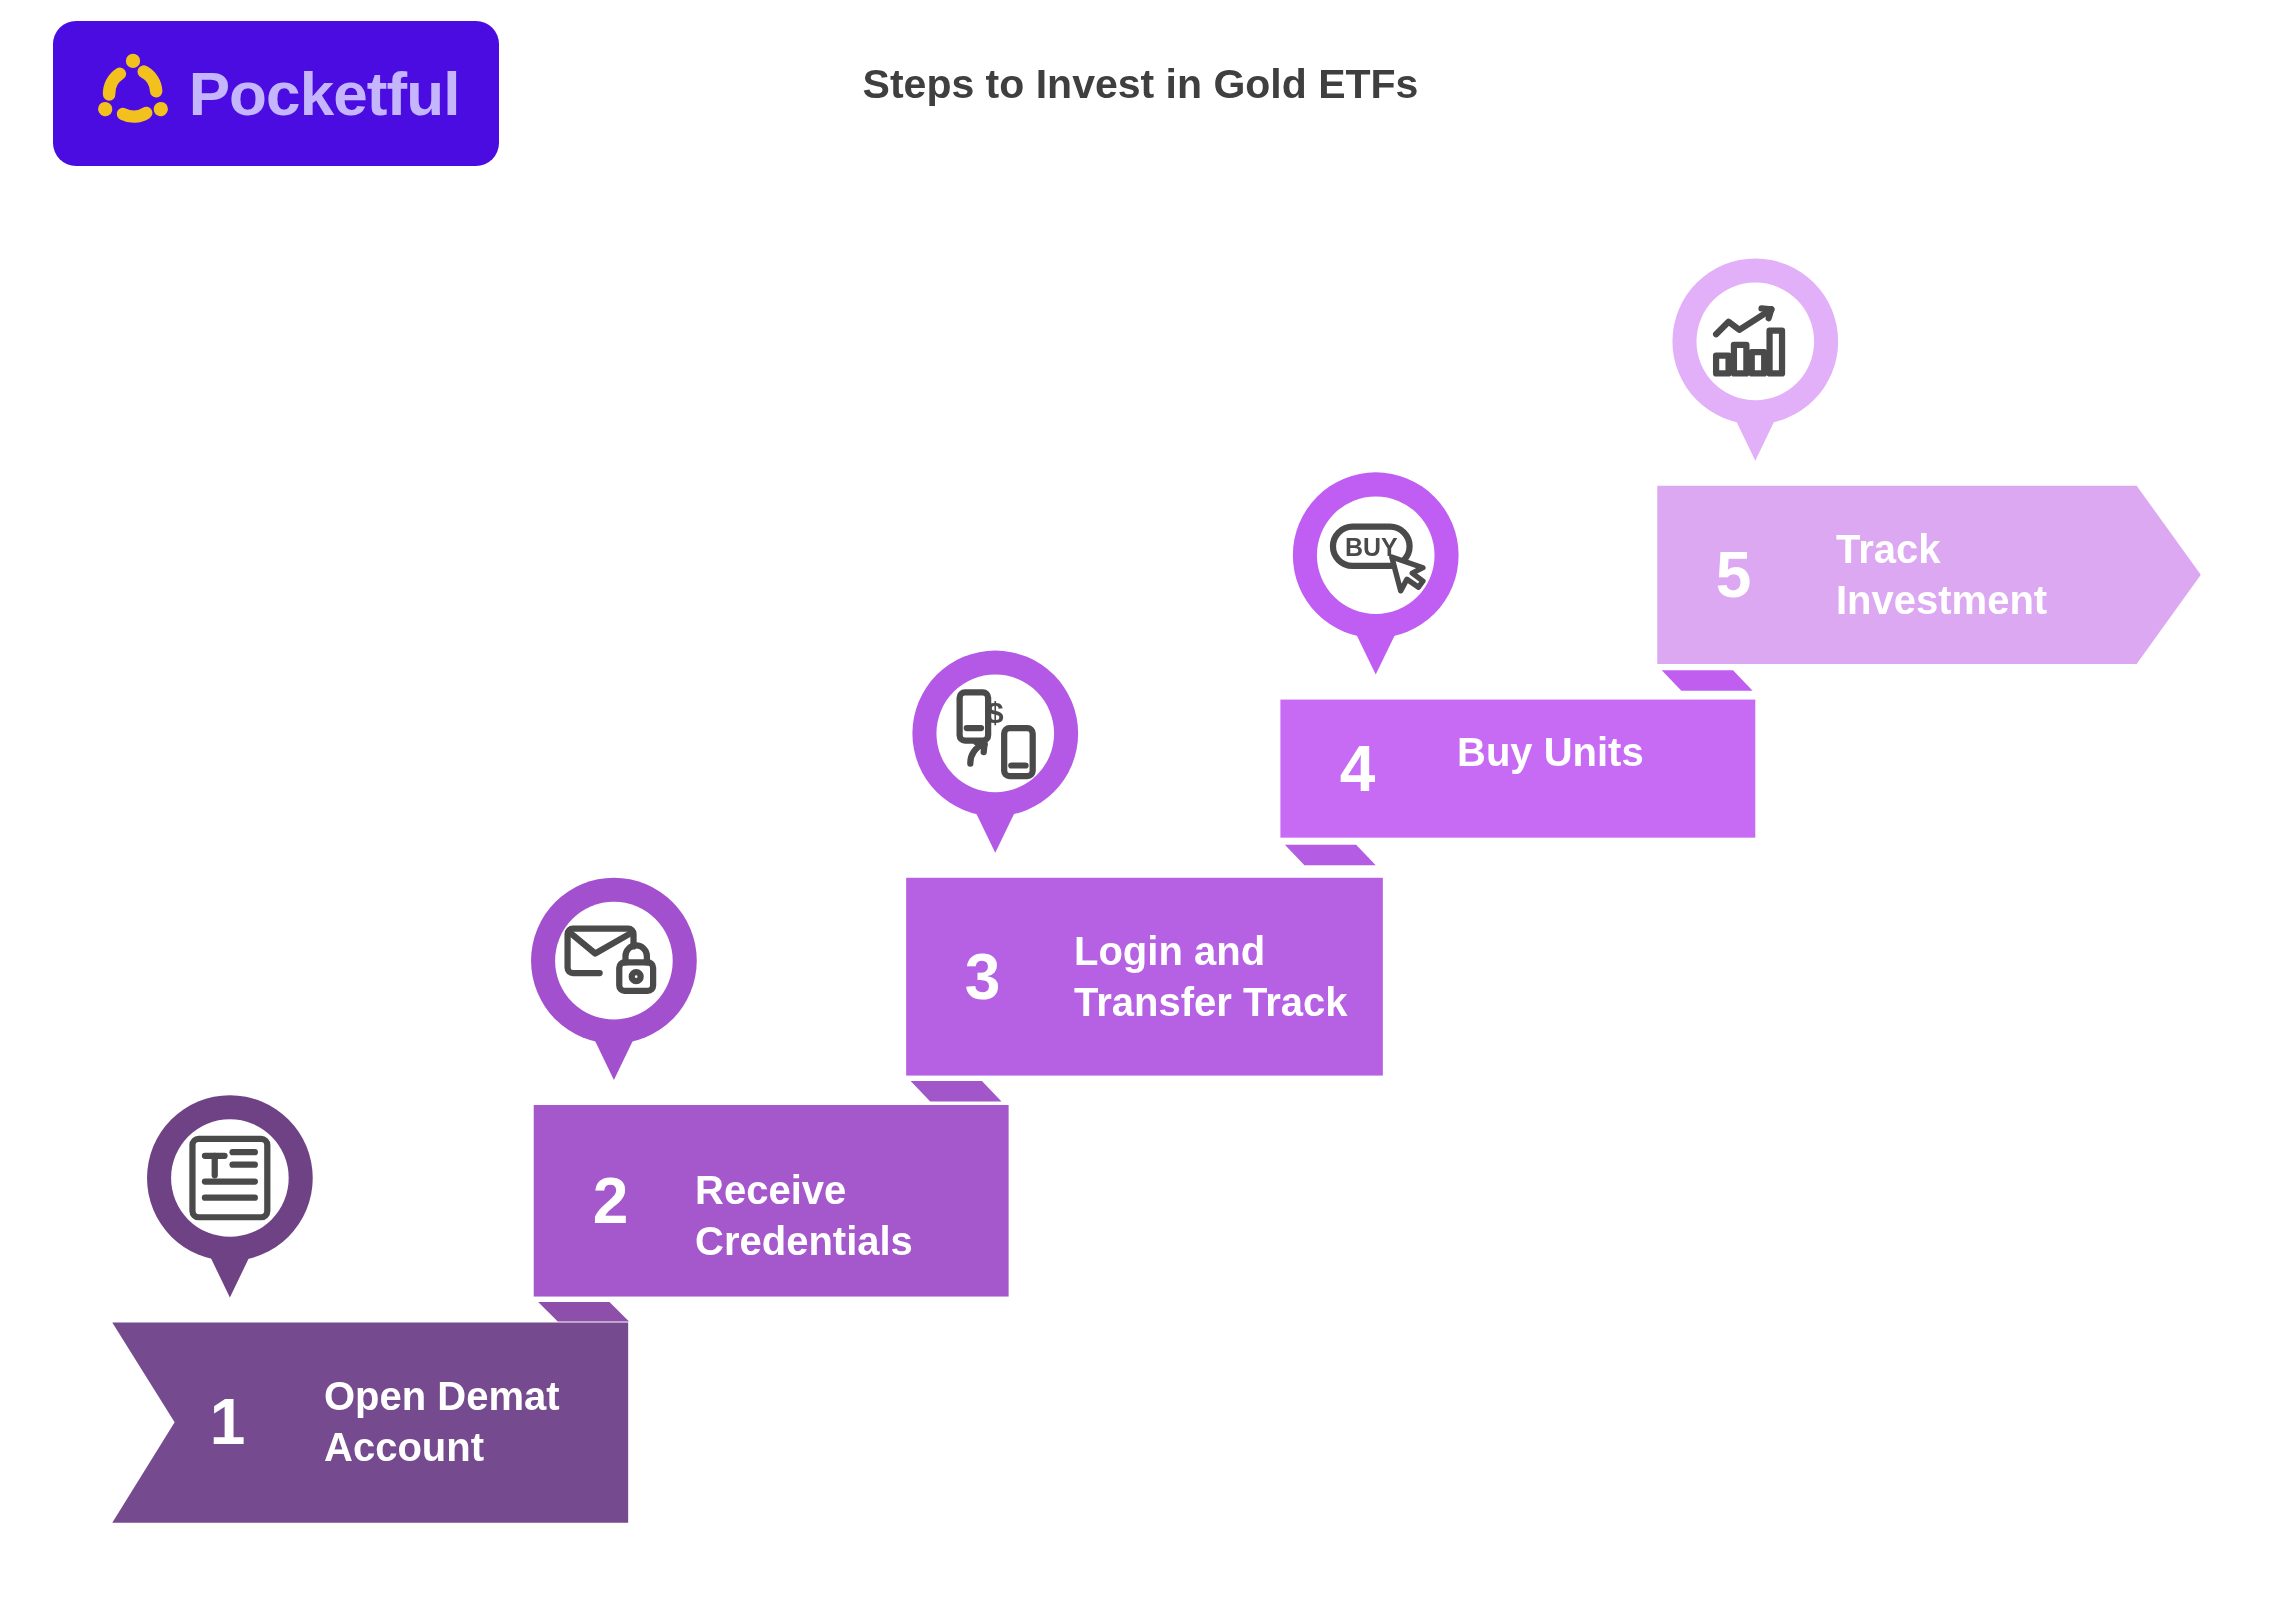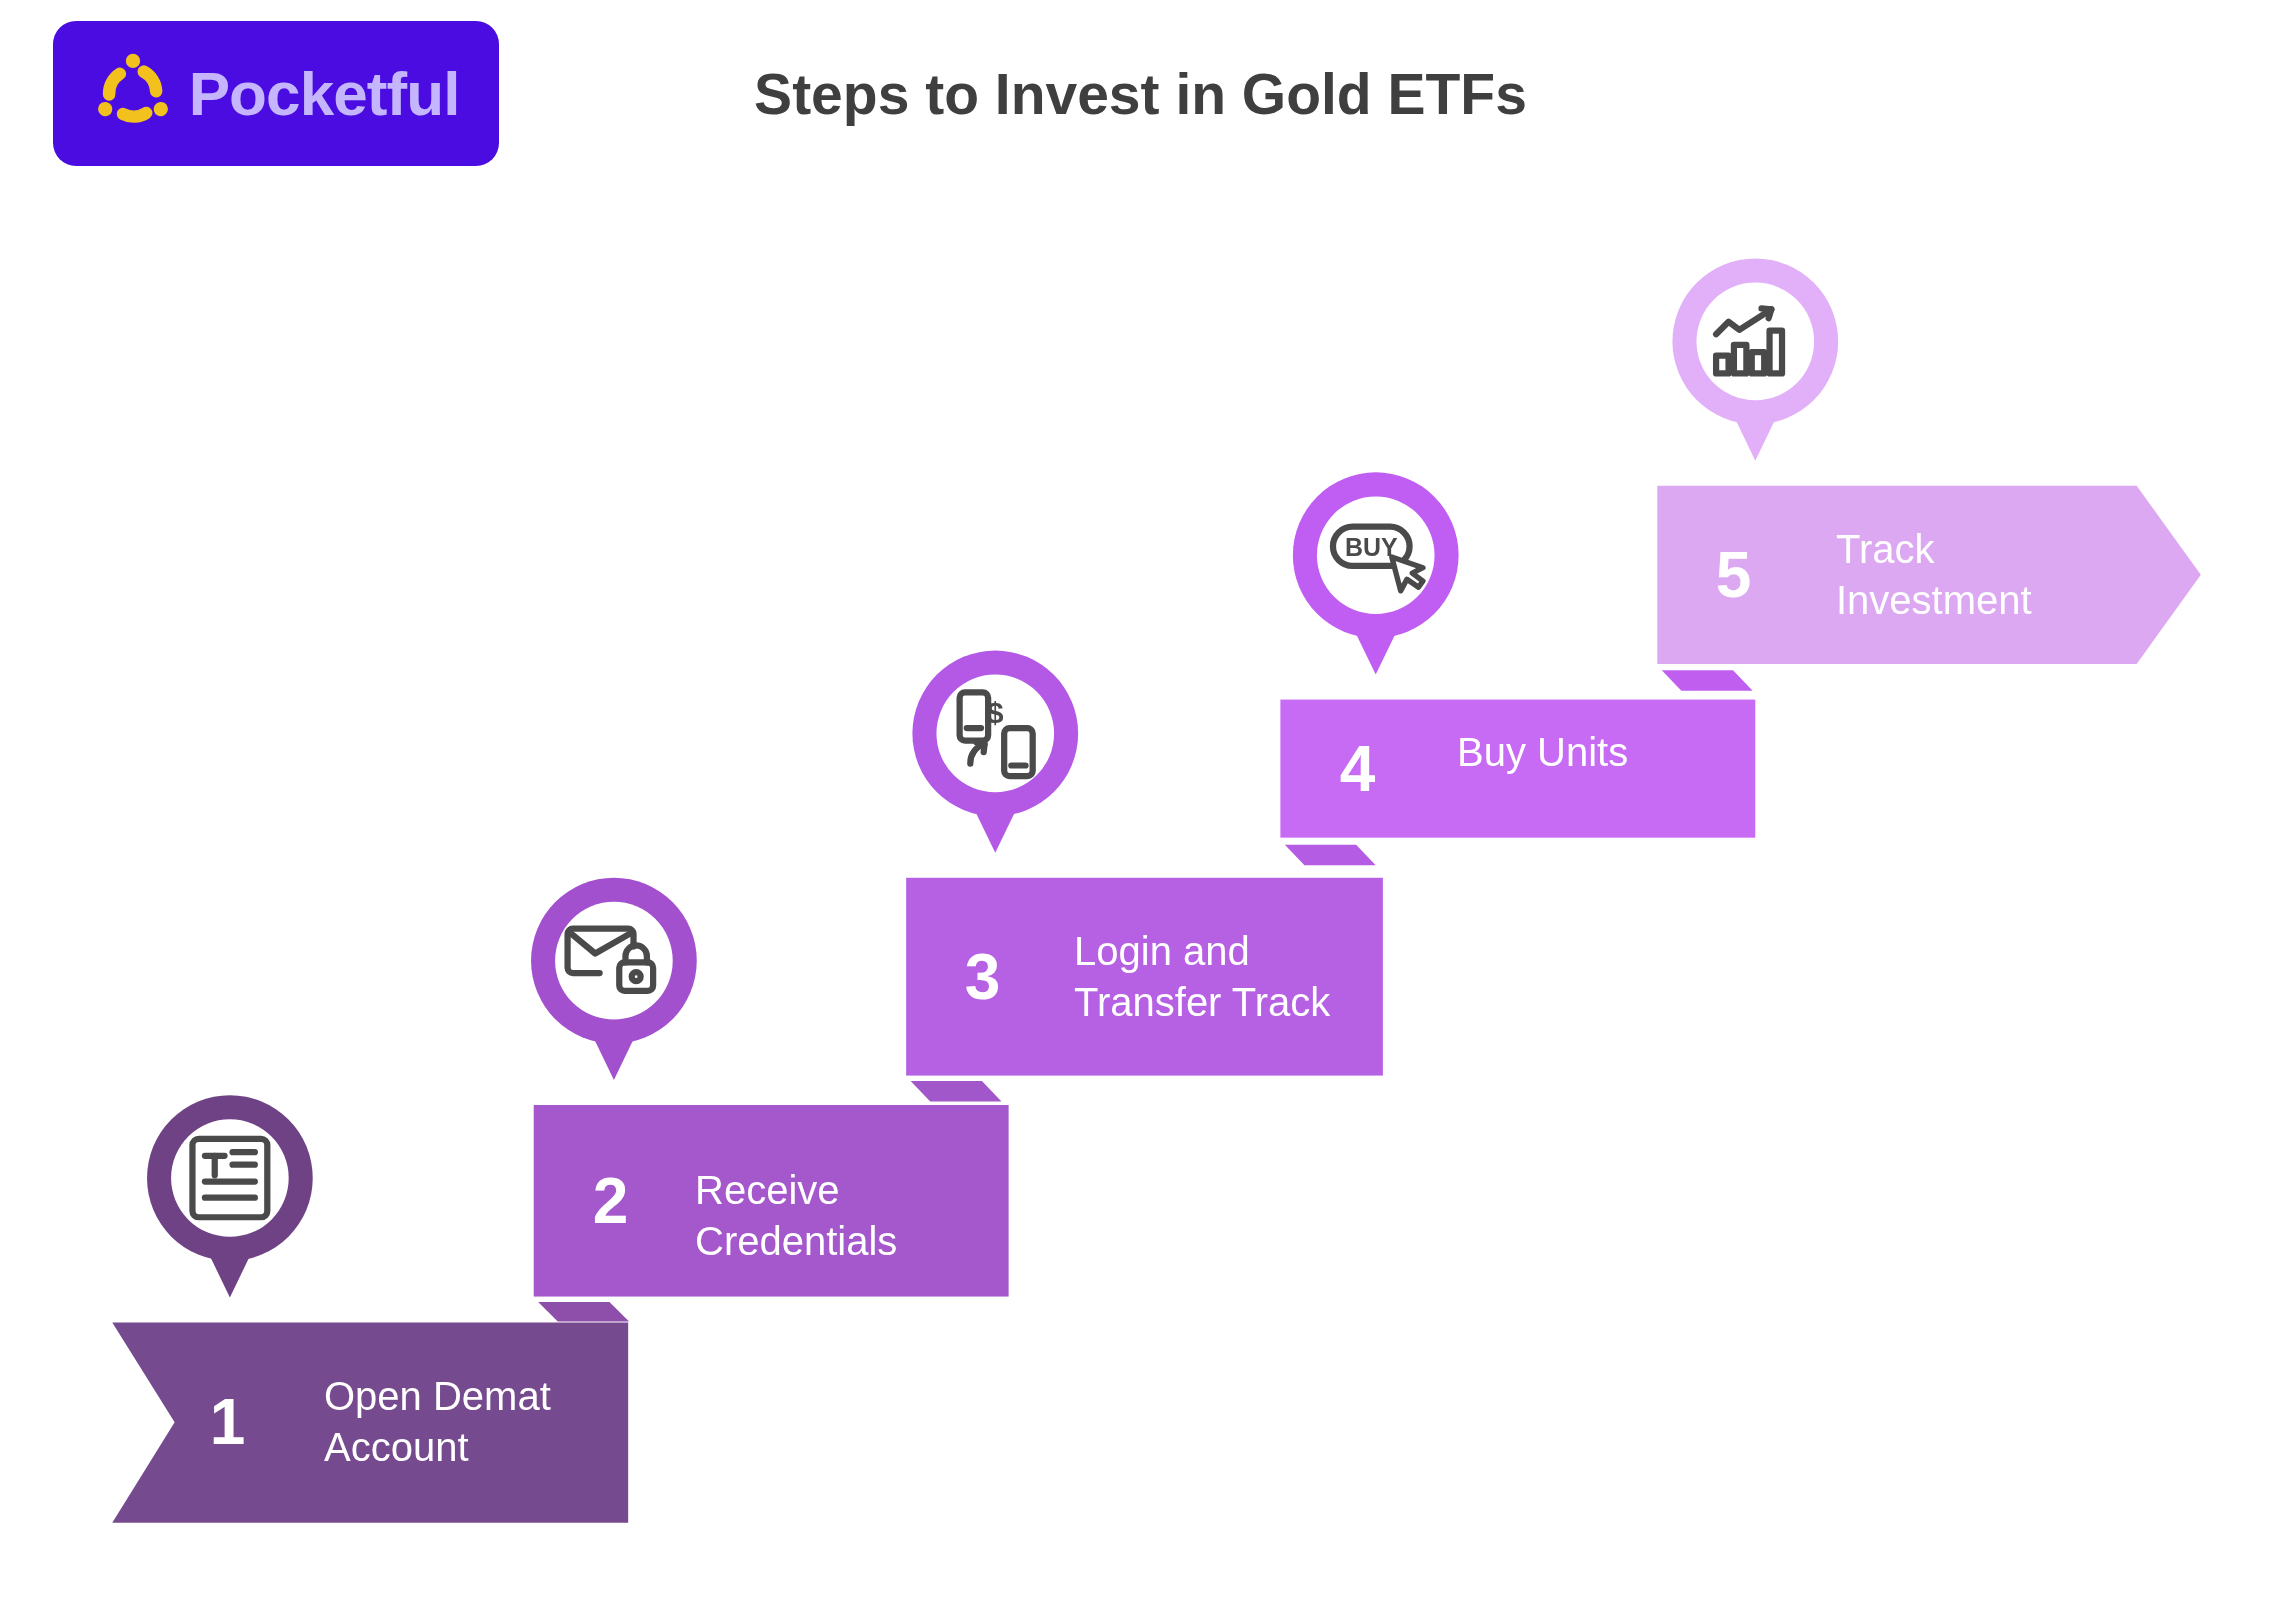--- a/index.html
+++ b/index.html
@@ -3,25 +3,25 @@
 <meta charset="utf-8">
 <style>
   html,body{margin:0;padding:0;background:#ffffff;}
   .canvas{position:relative;width:2281px;height:1621px;background:#ffffff;overflow:hidden;
           font-family:"Liberation Sans", sans-serif;}
   .stage{position:absolute;left:0;top:0;}
   .logo{position:absolute;left:53px;top:20.5px;width:446px;height:145px;background:#4a0ce0;
         border-radius:23px;display:flex;align-items:center;justify-content:center;gap:14.3px;}
   .logo-text{color:#c4b5fd;font-size:62px;font-weight:bold;letter-spacing:-0.9px;}
   .title{position:absolute;left:0;top:61px;width:2281px;text-align:center;color:#3f3f3f;
-         font-size:57px;font-weight:bold;}
+         font-size:41px;font-weight:bold;}
   .num{position:absolute;display:flex;align-items:center;justify-content:center;width:71px;
        color:#ffffff;font-size:64px;font-weight:bold;}
   .label{position:absolute;display:flex;flex-direction:column;justify-content:center;
-         color:#ffffff;font-size:40px;font-weight:normal;line-height:51px;}
+         color:#ffffff;font-size:40px;font-weight:bold;line-height:51px;}
   .glyph{fill:none;stroke:#4a4a4a;stroke-width:7;stroke-linecap:round;stroke-linejoin:round;}
   .glyph-text{font-family:"Liberation Sans", sans-serif;font-weight:bold;stroke:none;fill:#4a4a4a;}
 </style>
 </head>
 <body>
 
 <div class="canvas">
 
   <svg class="stage" width="2281" height="1621" viewBox="0 0 2560 1819">
 

